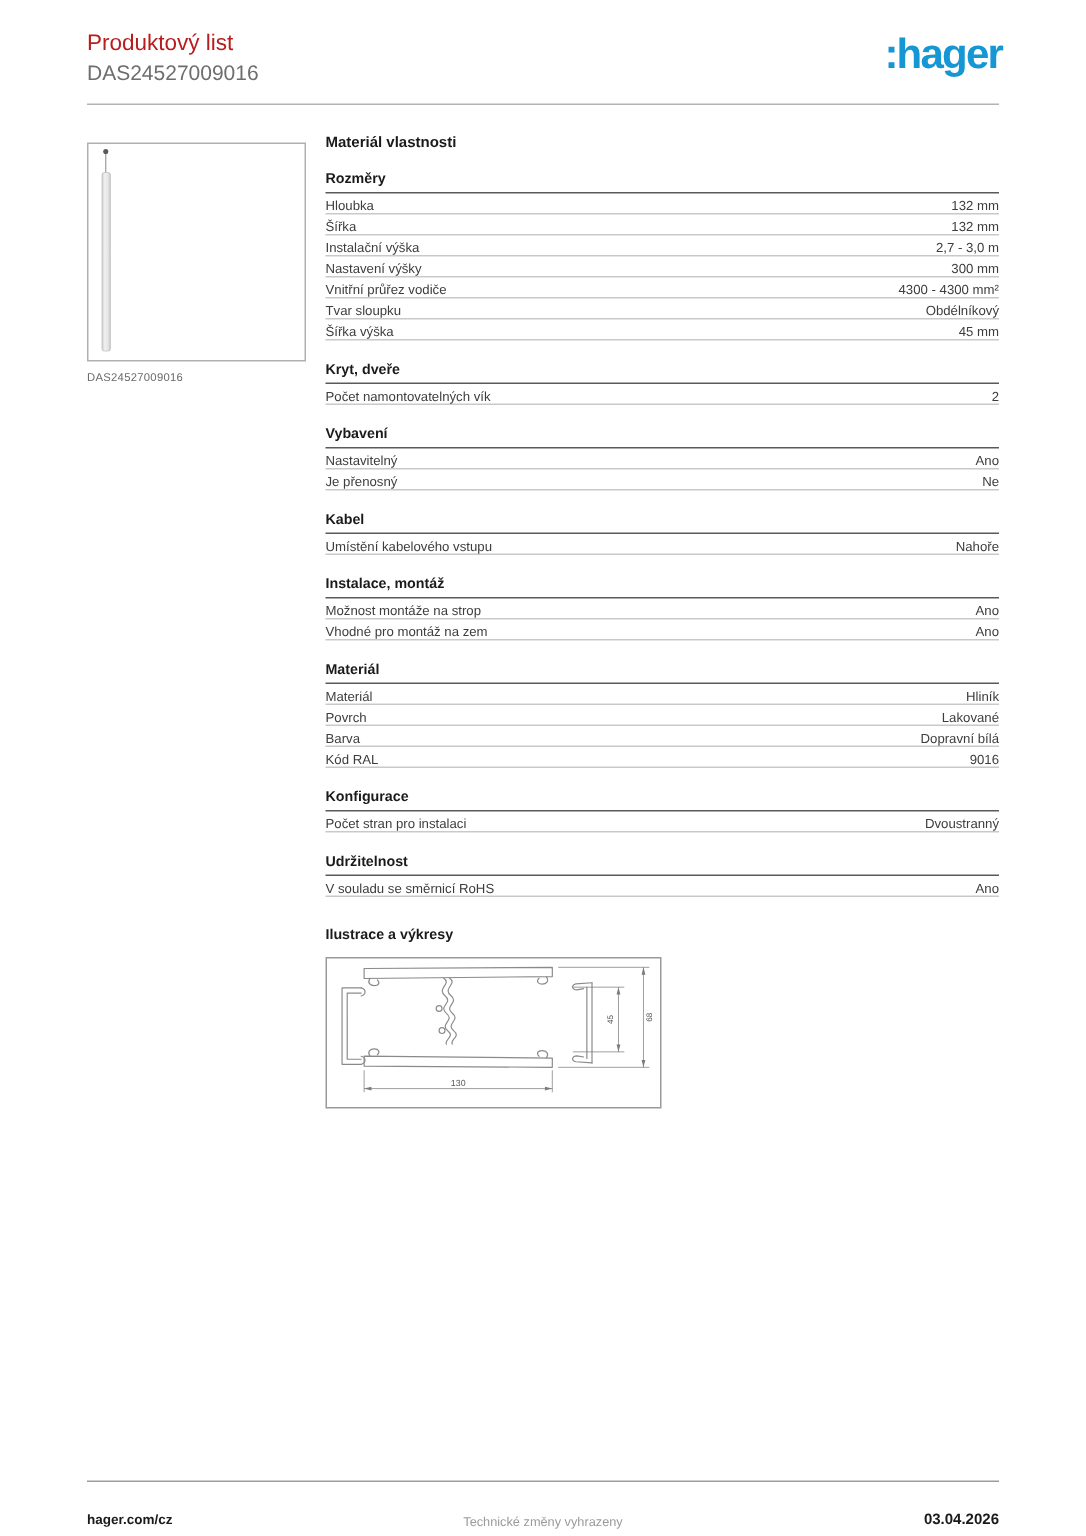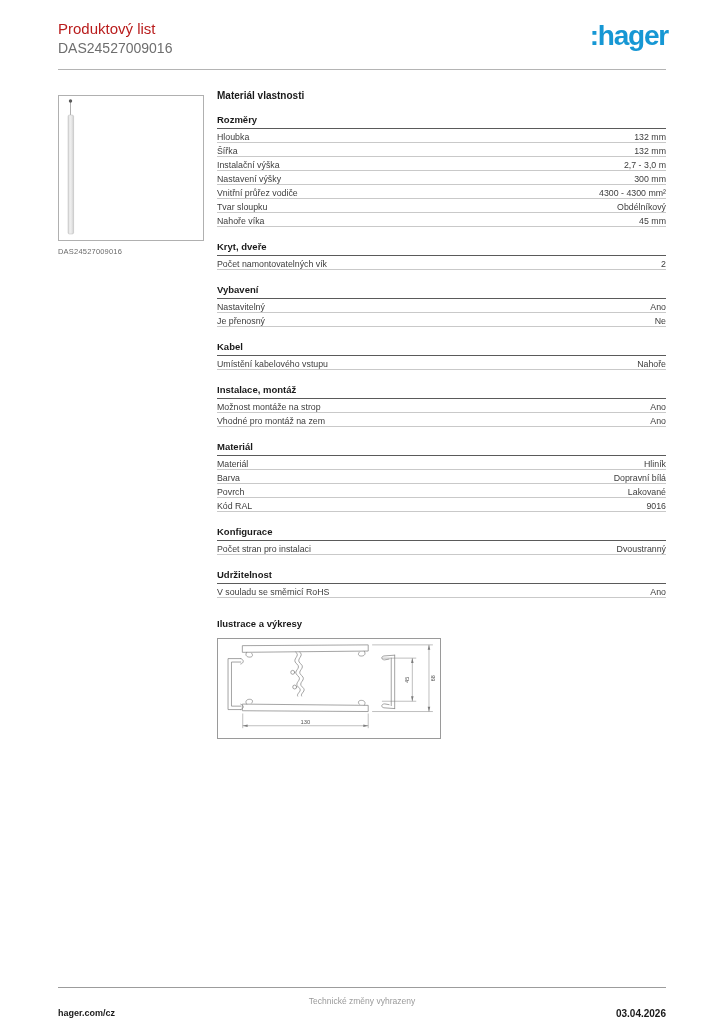--- a/index.html
+++ b/index.html
@@ -29,21 +29,21 @@
               border-bottom:1px solid #c9c9c9; font-size:8.8px; color:#3d3d3d; }
   .spec-label { white-space:nowrap; }
   .spec-value { white-space:nowrap; text-align:right; }
   .illus-title { padding-top:20px; font-size:9.5px; font-weight:bold; color:#1a1a1a; }
   .drawing-frame { margin-top:9px; width:224px; height:101px; border:1px solid #9a9a9a; background:#fff; }
   
   .doc-footer { position:absolute; left:58px; top:987px; width:608px;
                 border-top:1px solid #9c9c9c; padding-top:20px; }
   .footer-site { font-size:9px; font-weight:bold; color:#1a1a1a; float:left; }
   .footer-date { font-size:10px; font-weight:bold; color:#1a1a1a; float:right; }
-  .footer-notice { position:absolute; left:0; right:0; top:8px; text-align:center;
+  .footer-notice { position:absolute; left:0; right:0; top:21px; text-align:center;
                    font-size:8.5px; color:#9a9a9a; }
   svg text { font-family:"Liberation Sans", sans-serif; }
 </style>
 </head>
 <body>
 
 <div class="page">
 
   <div class="doc-header">
     <div class="doc-title">Produktový list</div>
@@ -95,21 +95,21 @@
           </div>
           <div class="spec-row">
             <span class="spec-label">Vnitřní průřez vodiče</span>
             <span class="spec-value">4300 - 4300 mm²</span>
           </div>
           <div class="spec-row">
             <span class="spec-label">Tvar sloupku</span>
             <span class="spec-value">Obdélníkový</span>
           </div>
           <div class="spec-row">
-            <span class="spec-label">Nahoře víka</span>
+            <span class="spec-label">Šířka výška</span>
             <span class="spec-value">45 mm</span>
           </div>
         </div>
         <div class="spec-section">
           <div class="spec-section-title">Kryt, dveře</div>
           <div class="spec-row">
             <span class="spec-label">Počet namontovatelných vík</span>
             <span class="spec-value">2</span>
           </div>
         </div>
@@ -142,26 +142,26 @@
             <span class="spec-value">Ano</span>
           </div>
         </div>
         <div class="spec-section">
           <div class="spec-section-title">Materiál</div>
           <div class="spec-row">
             <span class="spec-label">Materiál</span>
             <span class="spec-value">Hliník</span>
           </div>
           <div class="spec-row">
+            <span class="spec-label">Povrch</span>
+            <span class="spec-value">Lakované</span>
+          </div>
+          <div class="spec-row">
             <span class="spec-label">Barva</span>
             <span class="spec-value">Dopravní bílá</span>
-          </div>
-          <div class="spec-row">
-            <span class="spec-label">Povrch</span>
-            <span class="spec-value">Lakované</span>
           </div>
           <div class="spec-row">
             <span class="spec-label">Kód RAL</span>
             <span class="spec-value">9016</span>
           </div>
         </div>
         <div class="spec-section">
           <div class="spec-section-title">Konfigurace</div>
           <div class="spec-row">
             <span class="spec-label">Počet stran pro instalaci</span>

